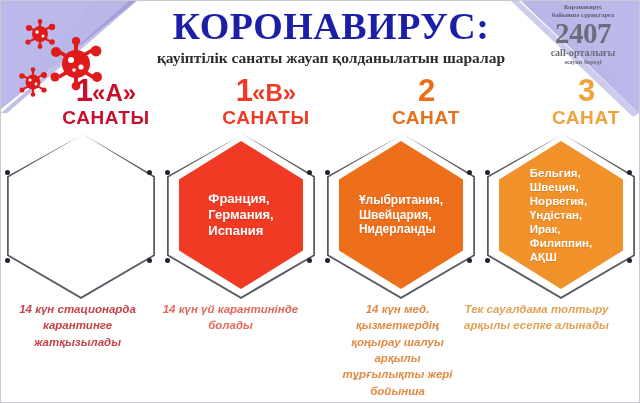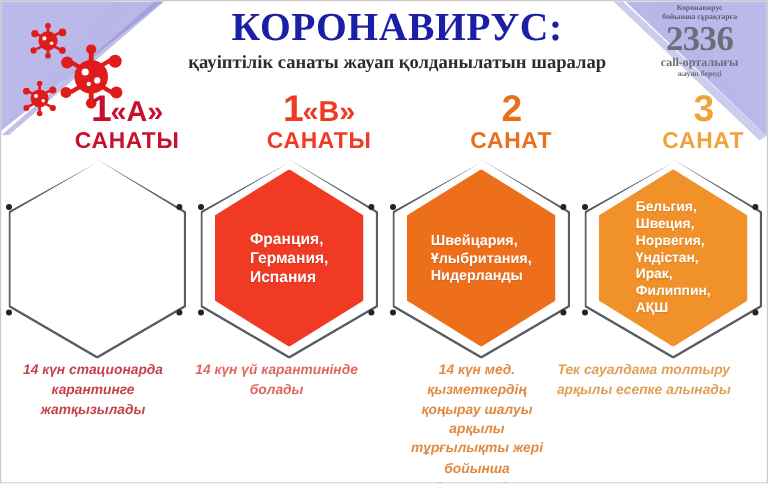--- a/index.html
+++ b/index.html
@@ -54,21 +54,21 @@
   .virus{position:absolute;}
   .virus svg{display:block;}
 
   
   .title-wrap{
     position:absolute;left:120px;top:6px;width:420px;text-align:center;
     z-index:4;
   }
   .title-main{
     font-family:"Liberation Serif", serif;
-    font-weight:bold;font-size:33px;letter-spacing:.5px;
+    font-weight:bold;font-size:38px;letter-spacing:.5px;
     color:#1b1fa6;line-height:1.02;
     text-shadow:1px 1px 0 rgba(255,255,255,.9);
   }
   .title-sub{
     font-family:"Liberation Serif", serif;
     font-weight:bold;font-size:15.5px;color:#2d2d2d;
     margin-top:3px;line-height:1.1;
   }
 
   
@@ -228,21 +228,21 @@
   </div>
 
   <div class="title-wrap">
     <div class="title-main">КОРОНАВИРУС:</div>
     <div class="title-sub">қауіптілік санаты жауап қолданылатын шаралар</div>
   </div>
 
   <div class="callbox">
     <div class="call-top">Коронавирус</div>
     <div class="call-top">бойынша сұрақтарға</div>
-    <div class="call-num">2336</div>
+    <div class="call-num">2407</div>
     <div class="call-mid">call-орталығы</div>
     <div class="call-bot">жауап береді</div>
   </div>
 
   <div class="cats" id="cats">
       <div class="cat">
         <div class="cat-num" style="color:#c8102e">1<span class="q">«А»</span></div>
         <div class="cat-label" style="color:#c8102e">САНАТЫ</div>
       </div>
       <div class="cat">
@@ -282,22 +282,22 @@
         </div>
       </div>
       <div class="hexcell" style="left: 320px;">
         <div class="hex-outline"></div>
         <div class="dot" style="left: 4px; top: 37px;"></div>
         <div class="dot" style="left: 146px; top: 37px;"></div>
         <div class="dot" style="left: 4px; top: 125px;"></div>
         <div class="dot" style="left: 146px; top: 125px;"></div>
         <div class="hex" style="background: rgb(237, 111, 28);">
           <div class="hex-text" style="font-size: 12px;">
+            <div>Ұлыбритания,</div>
             <div>Швейцария,</div>
-            <div>Ұлыбритания,</div>
             <div>Нидерланды</div>
           </div>
         </div>
       </div>
       <div class="hexcell" style="left: 480px;">
         <div class="hex-outline"></div>
         <div class="dot" style="left: 4px; top: 37px;"></div>
         <div class="dot" style="left: 146px; top: 37px;"></div>
         <div class="dot" style="left: 4px; top: 125px;"></div>
         <div class="dot" style="left: 146px; top: 125px;"></div>

